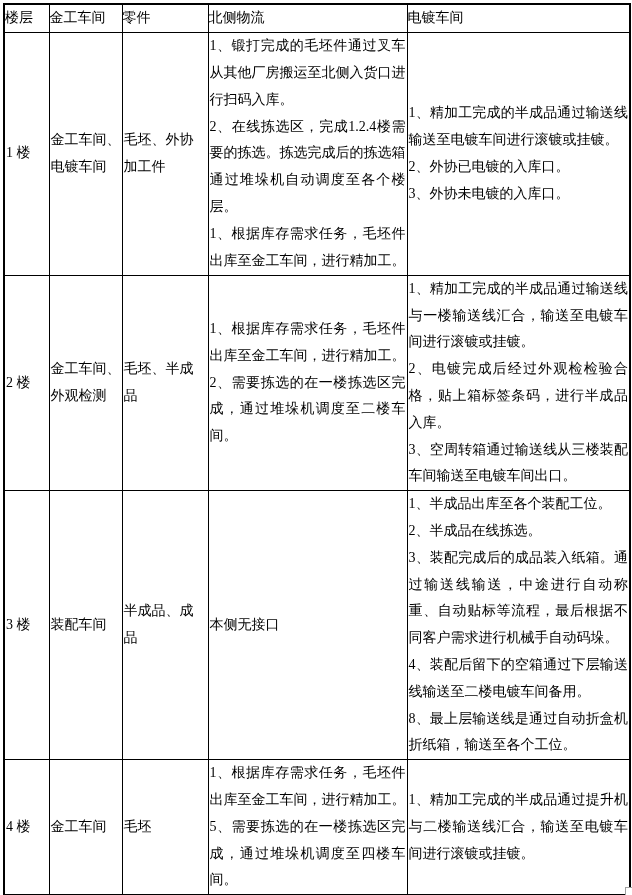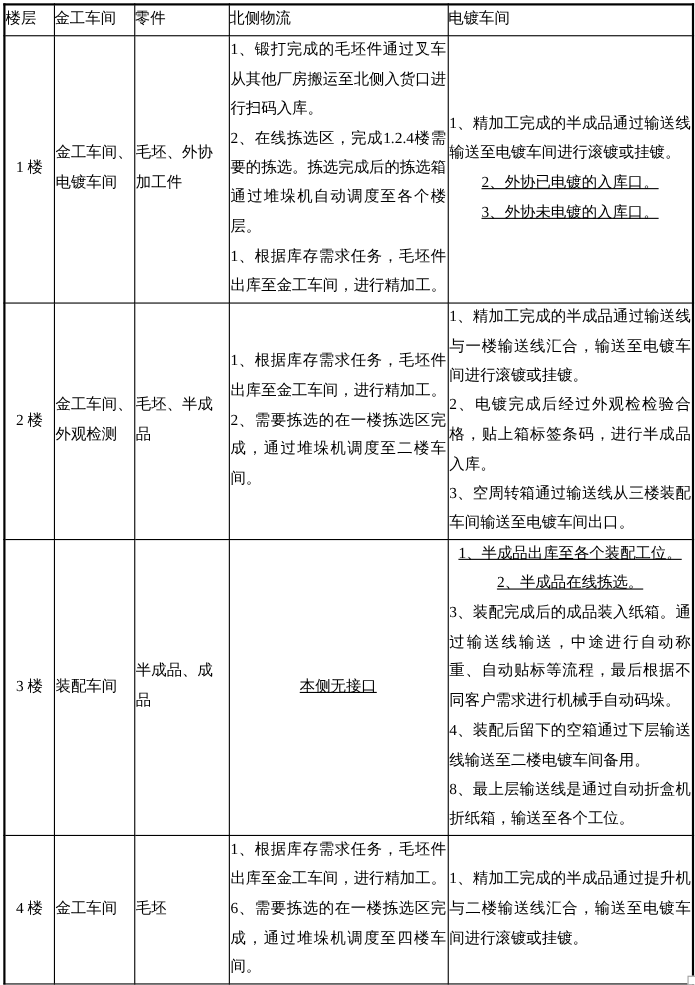--- a/index.html
+++ b/index.html
@@ -27,25 +27,25 @@
   table.logistics td, table.logistics th {
     border: 1px solid #000;
     font-weight: normal;
     font-size: 14px;
     line-height: 26.8px;
     vertical-align: middle;
     padding: 0 1px;
     overflow: hidden;
   }
   tr.header-row th { height: 25px; text-align: left; padding: 0; }
-  td.col-floor   { text-align: center; }
+  td.col-floor   { }
   td.col-workshop, td.col-parts { text-align: left; padding: 0 2px; margin-left: 17px; }
   td.col-north, td.col-south { text-align: justify; }
   .para { text-align: justify; }
-  .para-single { text-align: center; text-decoration: underline; }
+  .para-single { text-align: left; }
   tr.row-1 { height: 243px; }
   tr.row-2 { height: 212px; }
   tr.row-3 { height: 267px; }
   tr.row-4 { height: 135px; }
   .resize-handle {
     position: absolute;
     left: 625px;
     top: 887px;
     width: 7px;
     height: 7px;
@@ -119,21 +119,21 @@
         <div class="para">8、最上层输送线是通过自动折盒机折纸箱，输送至各个工位。</div>
       </td>
     </tr>
 
     <tr class="row-4">
       <td class="col-floor">4 楼</td>
       <td class="col-workshop">金工车间</td>
       <td class="col-parts">毛坯</td>
       <td class="col-north">
         <div class="para">1、根据库存需求任务，毛坯件出库至金工车间，进行精加工。</div>
-        <div class="para">6、需要拣选的在一楼拣选区完成，通过堆垛机调度至四楼车间。</div>
+        <div class="para">5、需要拣选的在一楼拣选区完成，通过堆垛机调度至四楼车间。</div>
       </td>
       <td class="col-south">
         <div class="para">1、精加工完成的半成品通过提升机与二楼输送线汇合，输送至电镀车间进行滚镀或挂镀。</div>
       </td>
     </tr>
   </tbody>
 </table>
 
 <div class="resize-handle"></div>
 

